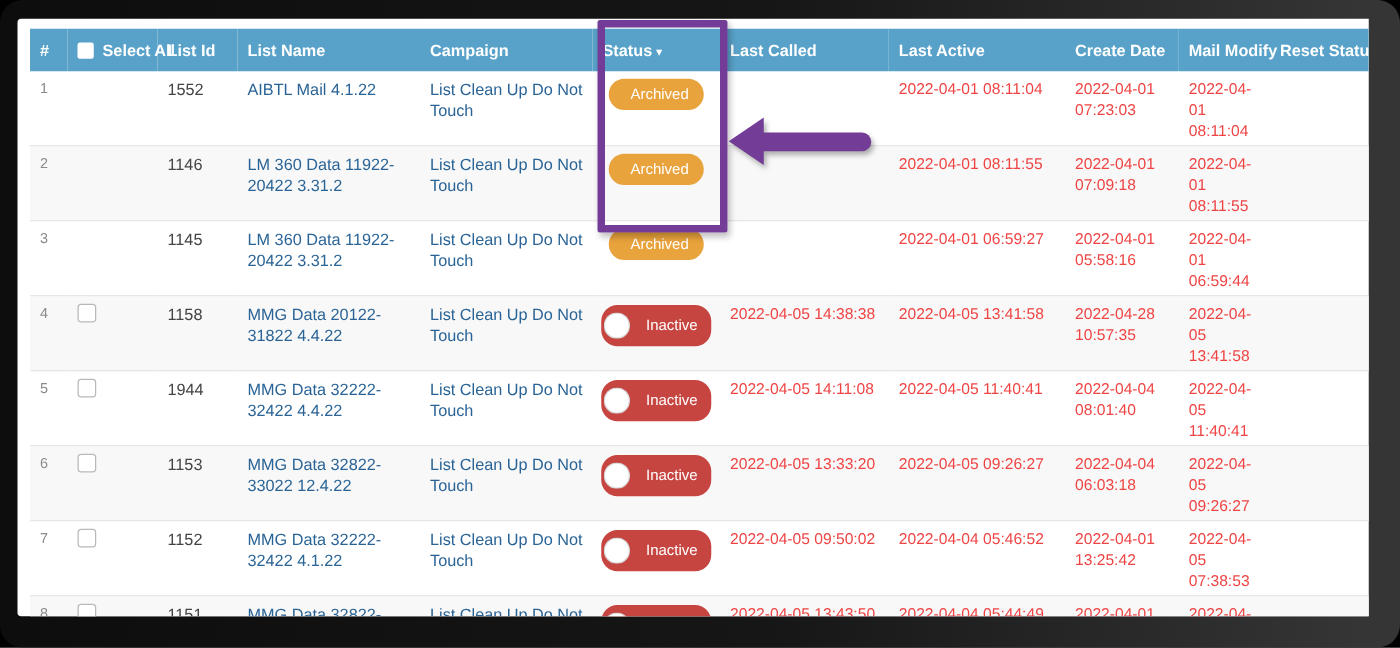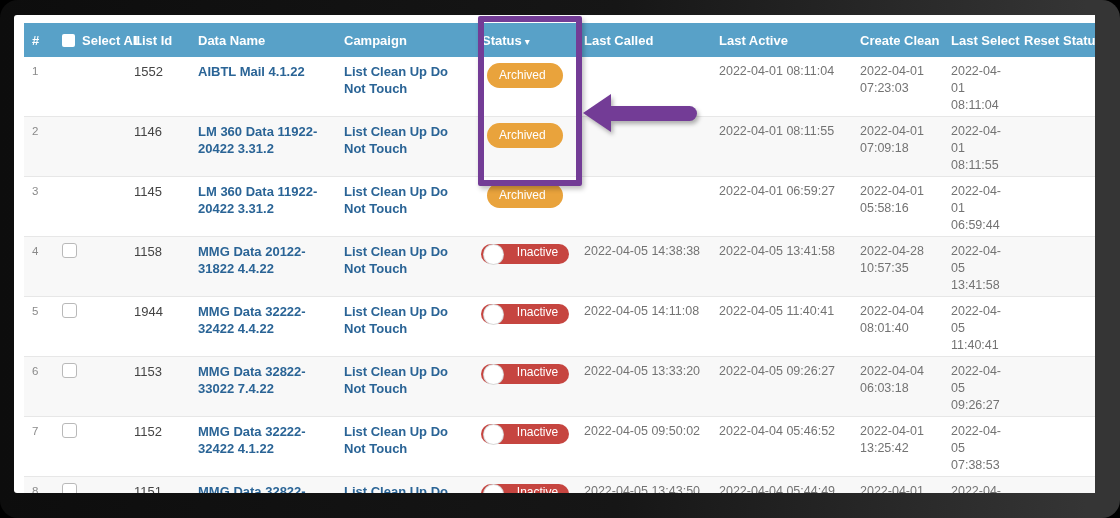--- a/index.html
+++ b/index.html
@@ -12,32 +12,32 @@
     background:#fff; border-radius:3px 0 0 3px; overflow:hidden; }
   table { border-collapse:collapse; table-layout:fixed; width:1071px;
     margin:8px 0 0 10px; }
   thead th { background:var(--header-bg); color:#fff; font-size:13px; font-weight:bold;
     text-align:left; height:34px; padding:0 6px 0 8px; white-space:nowrap; overflow:visible;
     vertical-align:middle; }
   tbody td { vertical-align:top; height:43px; padding:6px 6px 2px 8px;
     border-bottom:1px solid #e7e7e7; font-size:13px; line-height:17px; color:#444; }
   tbody tr:nth-child(even) td { background:#f8f8f8; }
   .c-num { color:#8a8a8a; font-size:11.5px; }
-  .c-date { color:#737373; font-size:12.5px; }
-  .link { color:var(--link-blue); cursor:pointer;font-weight:bold; }
+  .c-date { color:#ef4444; font-size:12.5px; }
+  .link { color:var(--link-blue); cursor:pointer; }
   .hcb { display:inline-block; width:13px; height:13px; background:#fff; border-radius:2px;
     vertical-align:-2px; margin-right:7px; }
   .cb { display:inline-block; width:15px; height:15px; background:#fff;
     border:1.5px solid #b9b9b9; border-radius:3px; cursor:pointer; }
   .caret { font-size:10px; margin-left:3px; }
   .c-status { text-align:center; padding-left:2px; padding-right:2px; }
   .badge { display:inline-block; min-width:76px; padding:4px 12px; border-radius:13px;
-    font-size:12px; color:#fff; text-align:left; }
+    font-size:12px; color:#fff; text-align:right; }
   .badge-archived { background:var(--archived-bg); }
-  .toggle { display:inline-flex; width:88px; height:20px;
+  .toggle { display:inline-flex; align-items:center; width:88px; height:33px;
     border-radius:13px; cursor:pointer; margin-top:1px; }
   .toggle-inactive { background:var(--inactive-bg); }
   .knob { width:21px; height:21px; border-radius:50%; background:#fff;
     border:1px solid rgba(0,0,0,0.15); margin:0 2px; flex:0 0 auto; }
   .tlabel { flex:1 1 auto; color:#fff; font-size:12px; text-align:center; }
   
   .hl-box { position:absolute; left:478px; top:16px; width:104px; height:170px;
     border:6px solid var(--annotation-purple); border-radius:2px;
     box-shadow:2px 3px 5px rgba(0,0,0,0.25); pointer-events:none; }
   .arrow { position:absolute; left:583px; top:92px; width:120px; height:42px;
@@ -67,29 +67,29 @@
         <col style="width:73px">
           <col style="width:79px">
       </colgroup>
       <thead>
         <tr>
           <th><span>#</span></th>
           <th>
             <span class="hcb"></span><span>Select All</span>
           </th>
           <th><span>List Id</span></th>
-          <th><span>Data Name</span></th>
+          <th><span>List Name</span></th>
           <th><span>Campaign</span></th>
           <th>
             <span>Status</span><span class="caret">▾</span>
           </th>
           <th><span>Last Called</span></th>
           <th><span>Last Active</span></th>
-          <th><span>Create Clean</span></th>
-          <th><span>Last Select</span></th>
+          <th><span>Create Date</span></th>
+          <th><span>Mail Modify</span></th>
           <th><span>Reset Status</span></th>
         </tr>
       </thead>
       <tbody id="rows">
           <tr class="row">
             <td class="c-num">1</td>
             <td class="c-check"></td>
             <td class="c-id">1552</td>
             <td class="c-name"><span class="link">AIBTL Mail 4.1.22</span></td>
             <td class="c-camp"><span class="link">List Clean Up Do Not Touch</span></td>
@@ -155,21 +155,21 @@
             <td class="c-date">2022-04-05 14:11:08</td>
             <td class="c-date">2022-04-05 11:40:41</td>
             <td class="c-date">2022-04-04 08:01:40</td>
             <td class="c-date">2022-04-05 11:40:41</td>
             <td class="c-reset"></td>
           </tr>
           <tr class="row">
             <td class="c-num">6</td>
             <td class="c-check"><span class="cb"></span></td>
             <td class="c-id">1153</td>
-            <td class="c-name"><span class="link">MMG Data 32822-33022 7.4.22</span></td>
+            <td class="c-name"><span class="link">MMG Data 32822-33022 12.4.22</span></td>
             <td class="c-camp"><span class="link">List Clean Up Do Not Touch</span></td>
             <td class="c-status"><span class="toggle toggle-inactive">
                 <span class="knob"></span>
                 <span class="tlabel">Inactive</span>
               </span></td>
             <td class="c-date">2022-04-05 13:33:20</td>
             <td class="c-date">2022-04-05 09:26:27</td>
             <td class="c-date">2022-04-04 06:03:18</td>
             <td class="c-date">2022-04-05 09:26:27</td>
             <td class="c-reset"></td>

